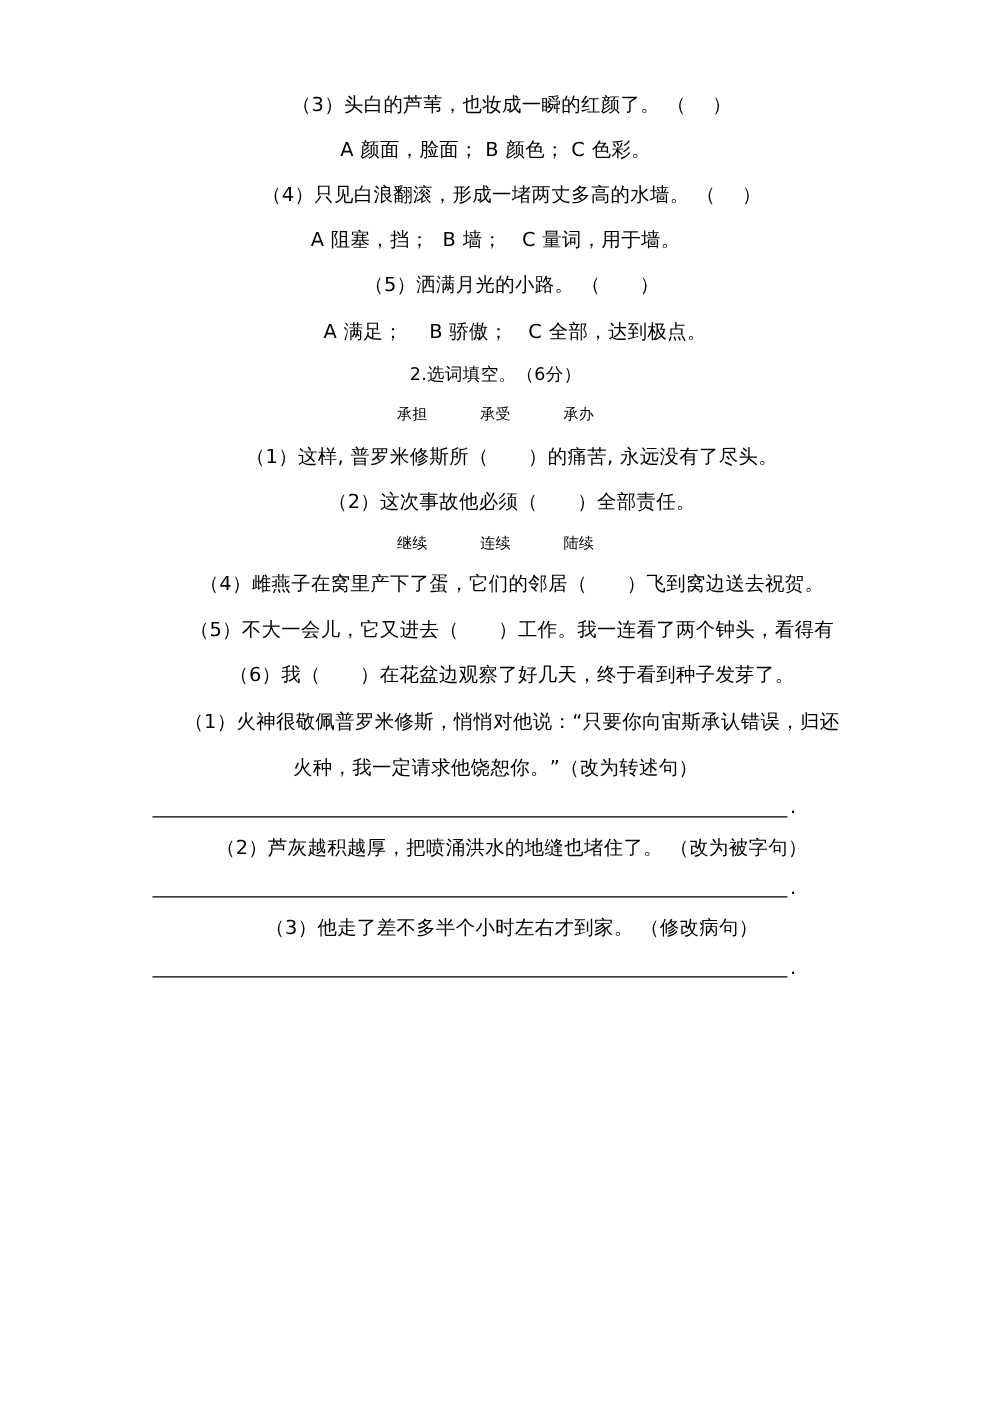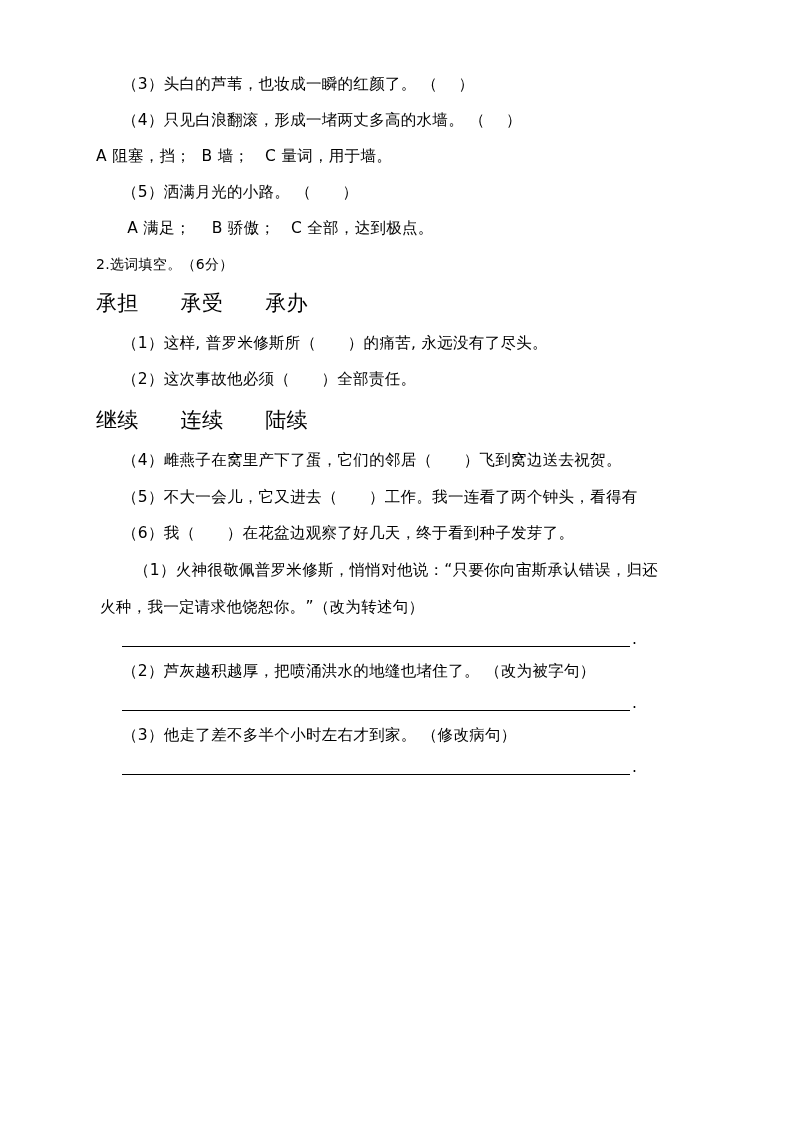--- a/index.html
+++ b/index.html
@@ -13,20 +13,21 @@
     font-family: "DejaVu Sans", "Liberation Sans", sans-serif;
     color: #000000;
     position: relative;
     overflow: hidden;
   }
   .page {
     box-sizing: border-box;
     padding: 72px 96px 40px 96px;
     width: 793px;
     height: 1122px;
+    text-align: center;
   }
   .line {
     font-size: 15.5px;
     line-height: 1.62;
     margin: 0 0 11px 0;
     letter-spacing: 0.3px;
     white-space: pre-wrap;
   }
   .indent {
     text-indent: 26px;
@@ -53,21 +54,21 @@
     border-bottom: 1px solid #000;
     height: 15px;
     width: 508px;
   }
   .answer-rule .dot {
     font-size: 15.5px;
     line-height: 1;
     padding-left: 2px;
   }
   .words-row {
-    font-size: 21px;
+    font-size: 12px;
     line-height: 1.62;
     margin: 0 0 11px 0;
     letter-spacing: 0.3px;
   }
   .words-row span {
     display: inline-block;
   }
   .gapsm { display: inline-block; width: 42px; }
   .section {
     font-size: 14px;
@@ -76,20 +77,21 @@
     letter-spacing: 0.3px;
   }
 </style>
 </head>
 <body>
 
 <div class="page">
 
   <p class="line indent">（3）头白的芦苇，也妆成一瞬的红颜了。 （    ）</p>
 
+  <p class="line noindent">A 颜面，脸面； B 颜色； C 色彩。</p>
 
   <p class="line indent">（4）只见白浪翻滚，形成一堵两丈多高的水墙。 （    ）</p>
 
   <p class="line noindent">A 阻塞，挡；  B 墙；   C 量词，用于墙。</p>
 
   <p class="line indent">（5）洒满月光的小路。 （      ）</p>
 
   <p class="line indent"> A 满足；    B 骄傲；   C 全部，达到极点。</p>
 
   <p class="section">2.选词填空。（6分）</p>

